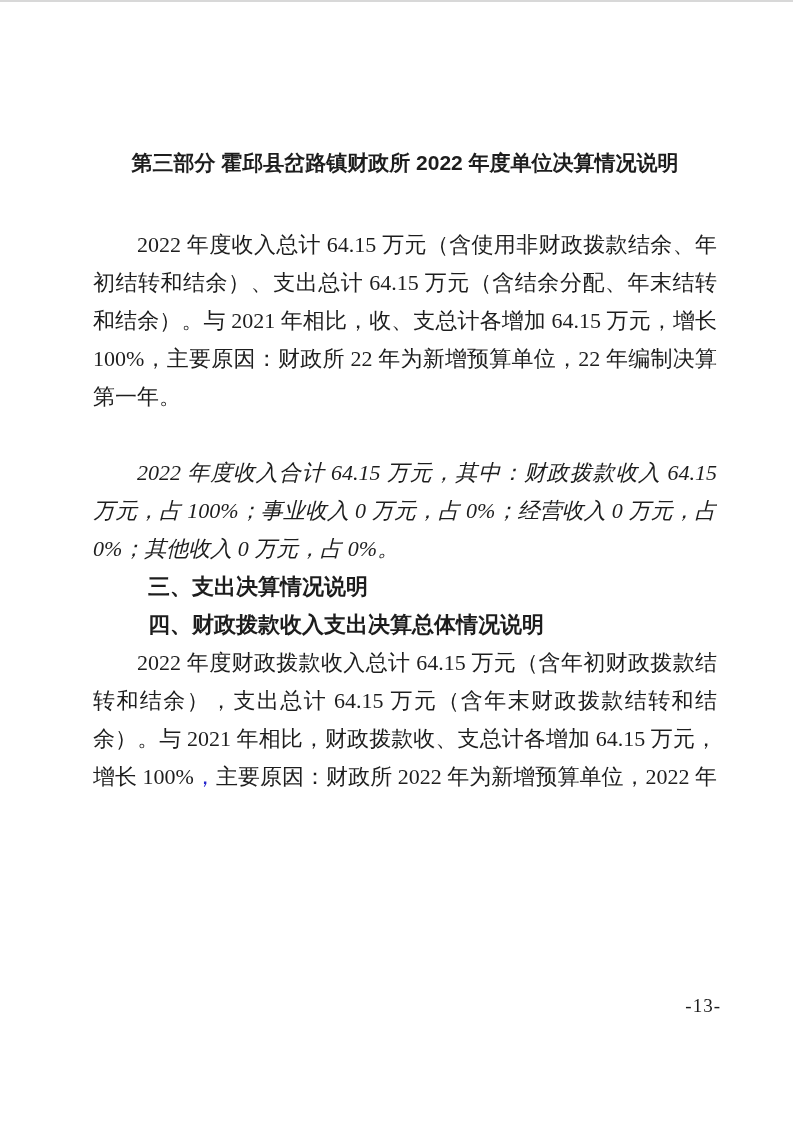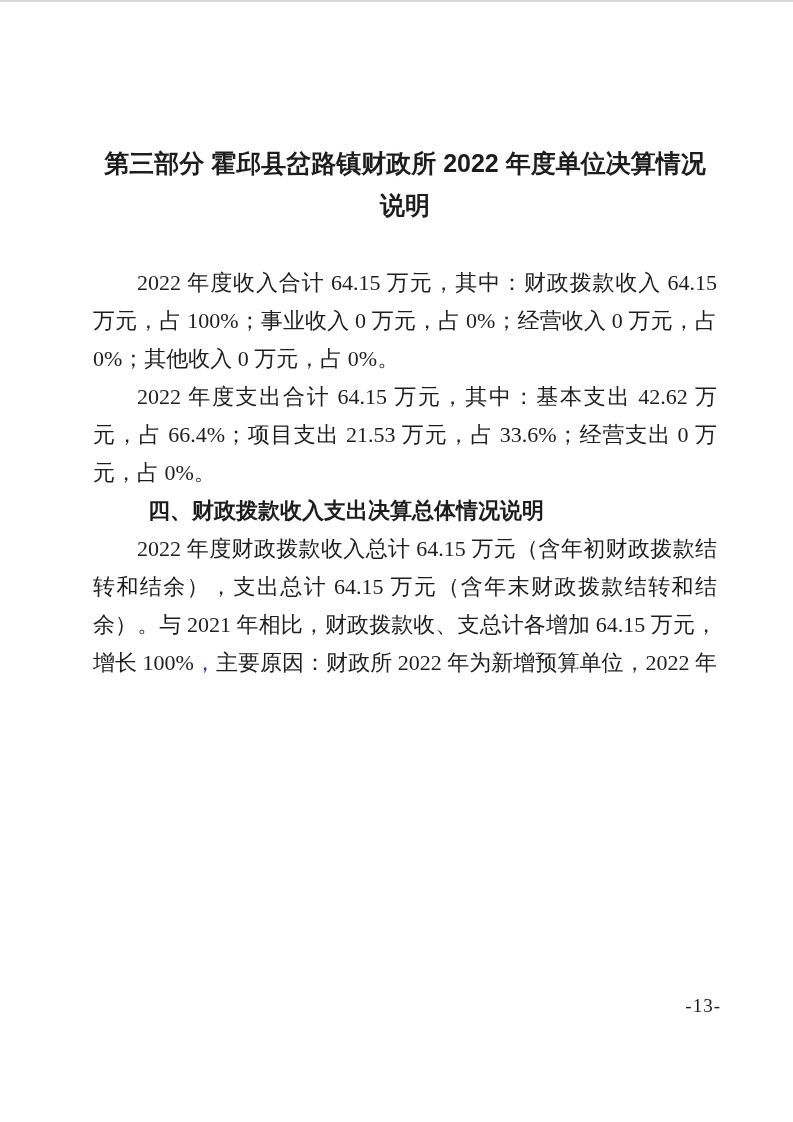--- a/index.html
+++ b/index.html
@@ -14,21 +14,21 @@
     color:#1d1d1d;
   }
   .content{
     position:absolute;left:93px;top:0;width:624px;
   }
   .doc-title{
     margin-top:140px;
     height:84px;
     font-family:"Liberation Sans","DejaVu Sans",sans-serif;
     font-weight:bold;
-    font-size:25px;
+    font-size:21px;
     line-height:42px;
     text-align:center;
     overflow:hidden;
   }
   .sec-heading{
     font-family:"Liberation Sans","DejaVu Sans",sans-serif;
     font-weight:bold;
     font-size:22px;
     line-height:38px;
     height:38px;
@@ -39,40 +39,41 @@
   #sections > .sec-heading:first-child{margin-top:-6px;}
   p.body-para{
     margin:0;
     font-size:22px;
     line-height:38px;
     text-align:justify;
     text-indent:2em;
     overflow:hidden;
   }
   .para-1{height:190px;}
-  .para-2{height:114px;}
+  .para-2{height:114px;font-style:italic;}
   .para-3{height:114px;}
   .para-4{height:152px;}
   .spacer{height:38px;}
   .page-number{
     position:absolute;
     top:993px;right:72px;
     font-size:19px;
     line-height:22px;
     letter-spacing:1px;
   }
 </style>
 </head>
 <body>
 
 <div class="page">
   <div class="content">
     <div class="doc-title">第三部分 霍邱县岔路镇财政所 2022 年度单位决算情况说明</div>
     <div id="sections">
+        <p class="body-para para-1"><span>2022 年度收入总计 64.15 万元（含使用非财政拨款结余、年初结转和结余）、支出总计 64.15 万元（含结余分配、年末结转和结余）。与 2021 年相比，收、支总计各增加 64.15 万元，增长 100%，主要原因：财政所 22 年为新增预算单位，22 年编制决算第一年。</span></p>
         <div class="spacer"></div>
         <p class="body-para para-2"><span>2022 年度收入合计 64.15 万元，其中：财政拨款收入 64.15 万元，占 100%；事业收入 0 万元，占 0%；经营收入 0 万元，占 0%；其他收入 0 万元，占 0%。</span></p>
-        <p class="body-para para-3"><span>2022 年度支出合计 64.15 万元，其中：基本支出 42.62 万元，占 66.4%；项目支出 21.53 万元，占 33.6%；经营支出 0 万元，占 0%。</span></p>
+        <div class="sec-heading">三、支出决算情况说明</div>
         <div class="sec-heading">四、财政拨款收入支出决算总体情况说明</div>
         <p class="body-para para-4"><span>2022 年度财政拨款收入总计 64.15 万元（含年初财政拨款结转和结余），支出总计 64.15 万元（含年末财政拨款结转和结余）。与 2021 年相比，财政拨款收、支总计各增加 64.15 万元，增长 100%</span><span style="color: rgb(36, 36, 204);">，</span><span>主要原因：财政所 2022 年为新增预算单位，2022 年编制</span></p>
       </div>
   </div>
   <div class="page-number">-13-</div>
 </div>
 
 </body></html>

